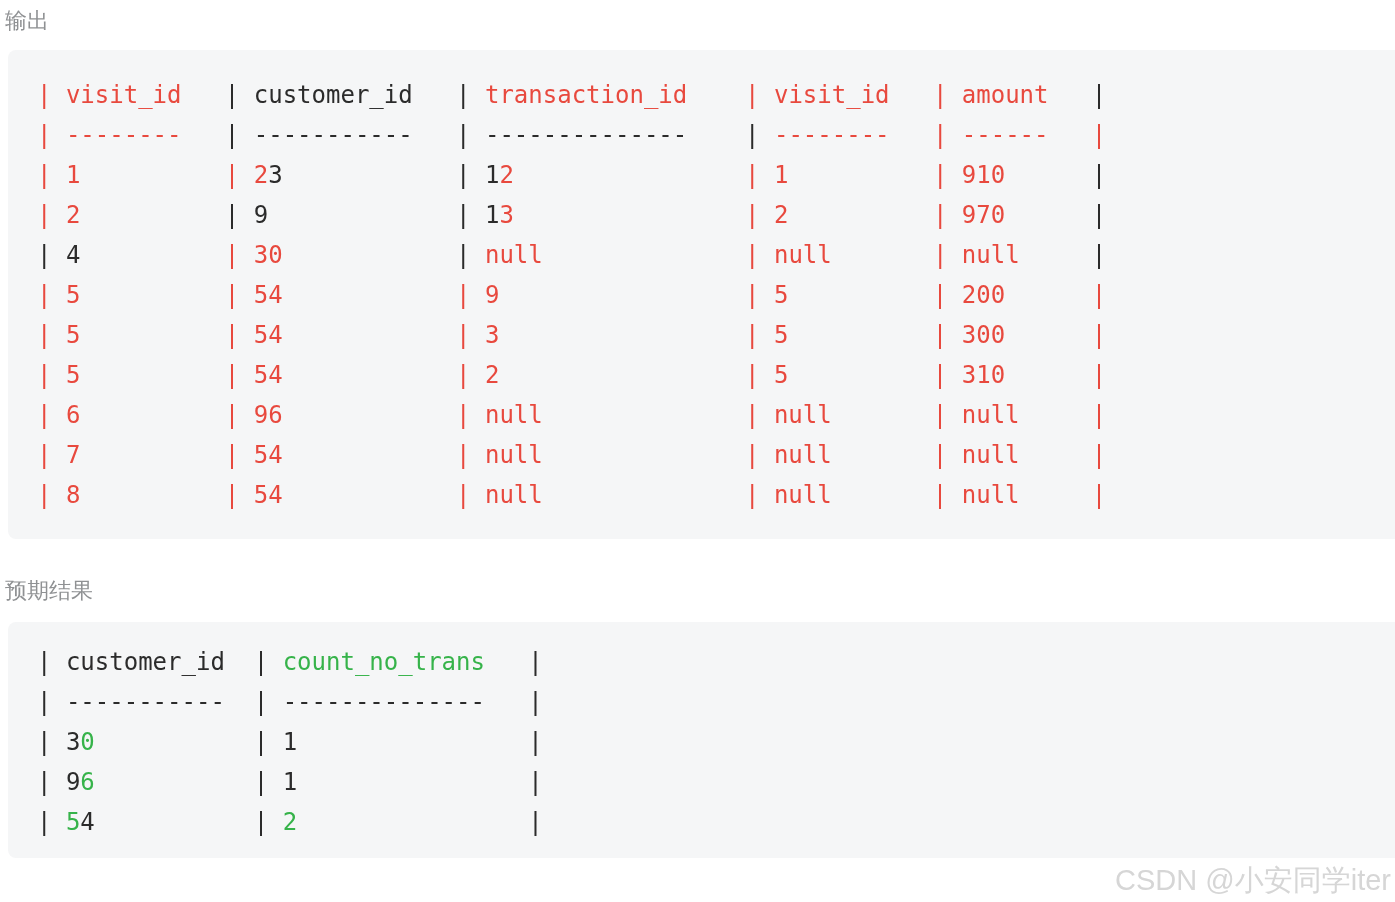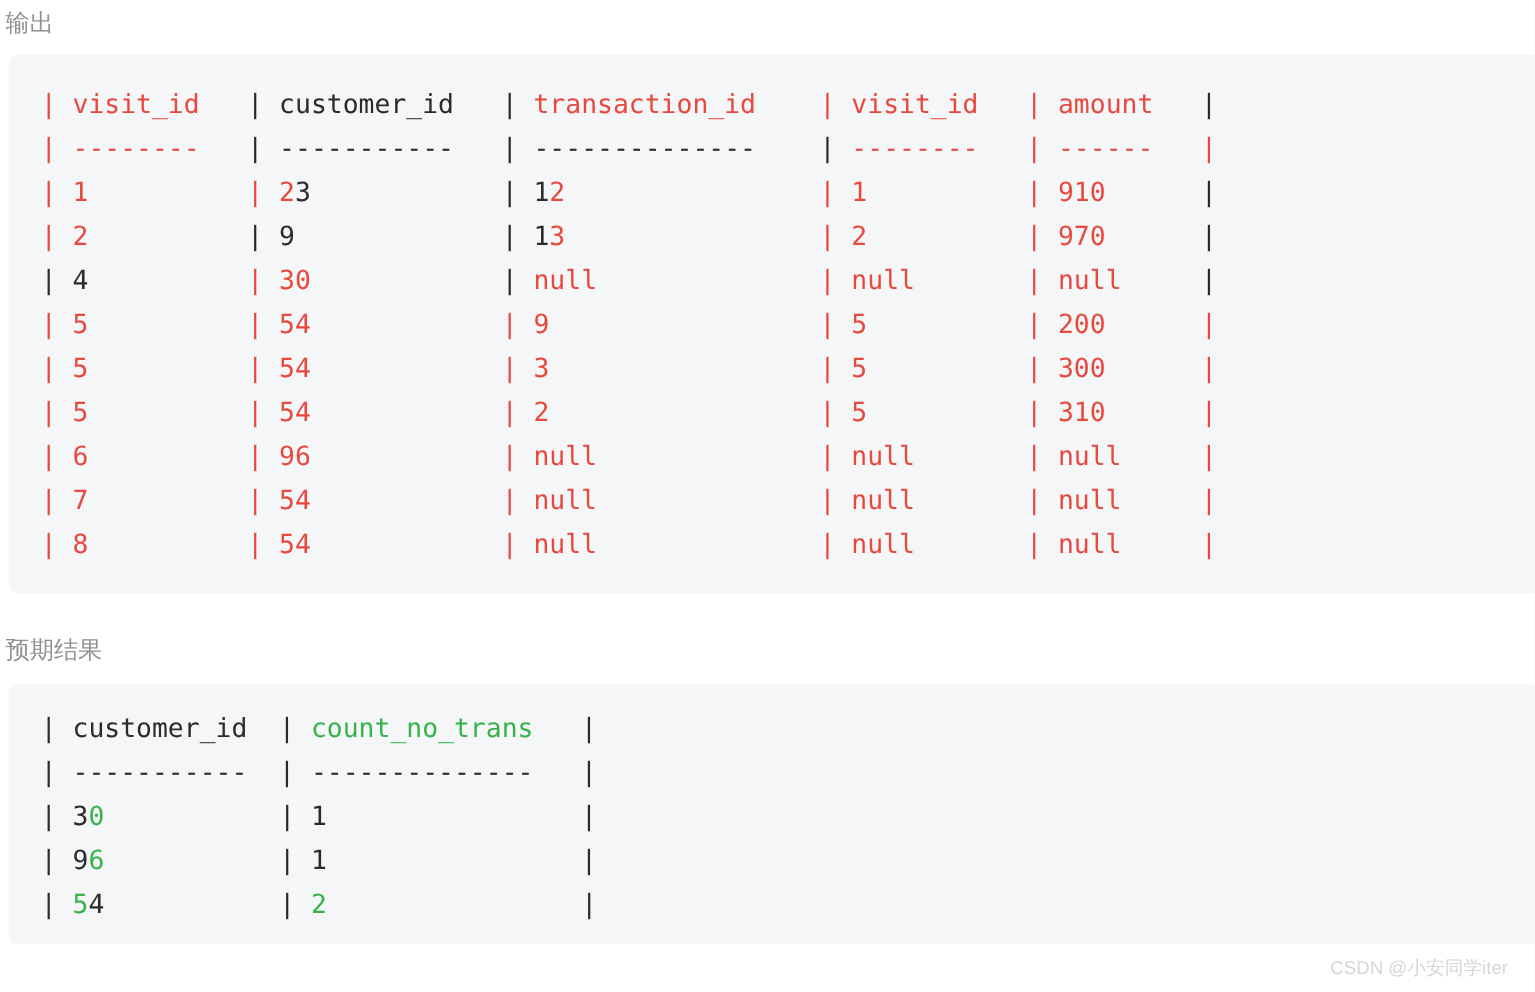--- a/index.html
+++ b/index.html
@@ -30,23 +30,23 @@
     white-space:pre;
     overflow:hidden;
   }
   #block-0{margin-top:16px;}
   #label-1{margin-top:39px;}
   #block-1{margin-top:18px;padding:20px 0 16px 29px;}
   .line{white-space:pre;}
   .watermark{
     margin-top:9px;
     text-align:right;
-    padding-right:24px;
+    padding-right:4px;
     color:#d6d6d6;
-    font-size:17px;
+    font-size:29px;
     line-height:26px;
     text-shadow:0 1px 0 #ffffff;
   }
 </style>
 </head>
 <body>
 
 <div class="section-label" id="label-0">输出</div>
 
 <div class="codeblock" id="block-0"><div class="line"><span style="color: rgb(232, 73, 62);">|</span><span style="color: rgb(232, 73, 62);"> visit_id   </span><span style="color: rgb(43, 43, 43);">|</span><span style="color: rgb(43, 43, 43);"> customer_id   </span><span style="color: rgb(43, 43, 43);">|</span><span style="color: rgb(232, 73, 62);"> transaction_id    </span><span style="color: rgb(232, 73, 62);">|</span><span style="color: rgb(232, 73, 62);"> visit_id   </span><span style="color: rgb(232, 73, 62);">|</span><span style="color: rgb(232, 73, 62);"> amount   </span><span style="color: rgb(43, 43, 43);">|</span></div><div class="line"><span style="color: rgb(232, 73, 62);">|</span><span style="color: rgb(232, 73, 62);"> --------   </span><span style="color: rgb(43, 43, 43);">|</span><span style="color: rgb(43, 43, 43);"> -----------   </span><span style="color: rgb(43, 43, 43);">|</span><span style="color: rgb(43, 43, 43);"> --------------    </span><span style="color: rgb(43, 43, 43);">|</span><span style="color: rgb(232, 73, 62);"> --------   </span><span style="color: rgb(232, 73, 62);">|</span><span style="color: rgb(232, 73, 62);"> ------   </span><span style="color: rgb(232, 73, 62);">|</span></div><div class="line"><span style="color: rgb(232, 73, 62);">|</span><span style="color: rgb(232, 73, 62);"> 1          </span><span style="color: rgb(232, 73, 62);">|</span><span style="color: rgb(232, 73, 62);"> 2</span><span style="color: rgb(43, 43, 43);">3            </span><span style="color: rgb(43, 43, 43);">|</span><span style="color: rgb(43, 43, 43);"> 1</span><span style="color: rgb(232, 73, 62);">2                </span><span style="color: rgb(232, 73, 62);">|</span><span style="color: rgb(232, 73, 62);"> 1          </span><span style="color: rgb(232, 73, 62);">|</span><span style="color: rgb(232, 73, 62);"> 910      </span><span style="color: rgb(43, 43, 43);">|</span></div><div class="line"><span style="color: rgb(232, 73, 62);">|</span><span style="color: rgb(232, 73, 62);"> 2          </span><span style="color: rgb(43, 43, 43);">|</span><span style="color: rgb(43, 43, 43);"> 9             </span><span style="color: rgb(43, 43, 43);">|</span><span style="color: rgb(43, 43, 43);"> 1</span><span style="color: rgb(232, 73, 62);">3                </span><span style="color: rgb(232, 73, 62);">|</span><span style="color: rgb(232, 73, 62);"> 2          </span><span style="color: rgb(232, 73, 62);">|</span><span style="color: rgb(232, 73, 62);"> 970      </span><span style="color: rgb(43, 43, 43);">|</span></div><div class="line"><span style="color: rgb(43, 43, 43);">|</span><span style="color: rgb(43, 43, 43);"> 4          </span><span style="color: rgb(232, 73, 62);">|</span><span style="color: rgb(232, 73, 62);"> 30            </span><span style="color: rgb(43, 43, 43);">|</span><span style="color: rgb(232, 73, 62);"> null              </span><span style="color: rgb(232, 73, 62);">|</span><span style="color: rgb(232, 73, 62);"> null       </span><span style="color: rgb(232, 73, 62);">|</span><span style="color: rgb(232, 73, 62);"> null     </span><span style="color: rgb(43, 43, 43);">|</span></div><div class="line"><span style="color: rgb(232, 73, 62);">| 5          | 54            | 9                 | 5          | 200      |</span></div><div class="line"><span style="color: rgb(232, 73, 62);">| 5          | 54            | 3                 | 5          | 300      |</span></div><div class="line"><span style="color: rgb(232, 73, 62);">| 5          | 54            | 2                 | 5          | 310      |</span></div><div class="line"><span style="color: rgb(232, 73, 62);">| 6          | 96            | null              | null       | null     |</span></div><div class="line"><span style="color: rgb(232, 73, 62);">| 7          | 54            | null              | null       | null     |</span></div><div class="line"><span style="color: rgb(232, 73, 62);">| 8          | 54            | null              | null       | null     |</span></div></div>

